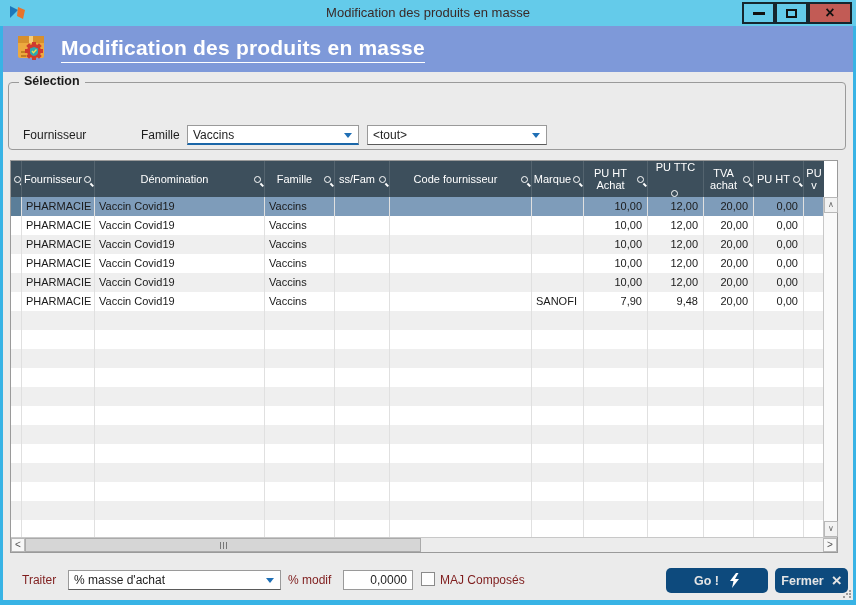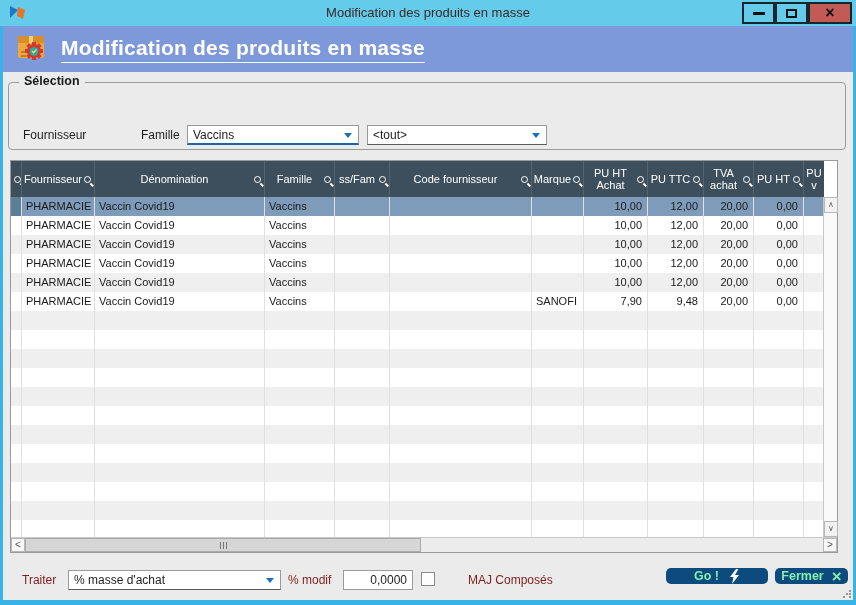--- a/index.html
+++ b/index.html
@@ -64,21 +64,21 @@
   .hscroll { position:absolute; left:0; bottom:0; width:826px; height:15px; background:#ececec; border-top:1px solid #c8c8c8; }
   .hs-btn { position:absolute; top:0; width:14px; height:14px; background:#f7f7f7; border:1px solid #b8b8b8; color:#555; font-size:10px; text-align:center; line-height:12px; }
   .hs-left { left:0; }
   .hs-right { right:0; }
   .hs-thumb { position:absolute; left:14px; top:0; width:396px; height:14px; background:#d6d6d6; border:1px solid #aaaaaa; display:flex; align-items:center; justify-content:center; gap:2px; }
   .grip-bar { width:1px; height:7px; background:#777; }
 
   
   .bottom-label { position:absolute; font-size:12px; color:#7f1d1d; }
   .num-input { position:absolute; height:20px; border:1px solid #9a9a9a; background:#ffffff; font-size:12px; text-align:right; padding-right:5px; font-family:"Liberation Sans", sans-serif; color:#1e1e1e; }
-  .btn { position:absolute; height:16px; background:#0d4a7d; border:none; border-radius:5px; color:#86efac; font-size:12.5px; font-weight:bold; display:flex; align-items:center; justify-content:center; gap:10px; cursor:pointer; font-family:"Liberation Sans", sans-serif; }
+  .btn { position:absolute; height:25px; background:#0d4a7d; border:none; border-radius:5px; color:#e5e5e5; font-size:12.5px; font-weight:bold; display:flex; align-items:center; justify-content:center; gap:10px; cursor:pointer; font-family:"Liberation Sans", sans-serif; }
   .btn .bx { font-size:17px; font-weight:bold; line-height:1; }
   .resize-grip { position:absolute; right:5px; bottom:7px; width:8px; height:8px; }
   .resize-grip::before { content:""; position:absolute; width:2px; height:2px; background:#9a9a9a; box-shadow:6px 0 #9a9a9a, 6px -6px #9a9a9a, 0 0 #9a9a9a, 3px -3px #9a9a9a, 6px -3px #9a9a9a; left:0; top:6px; }
 </style>
 </head>
 <body>
 
 <div class="titlebar">
   <span class="tb-icon">
     <svg width="19" height="16" viewBox="0 0 19 16">
@@ -167,21 +167,21 @@
         <span class="lens"></span>
       </div>
       <div class="hcell" style="width: 52px;">
         <span class="hlabel">Marque</span>
         <span class="lens"></span>
       </div>
       <div class="hcell" style="width: 64px;">
         <span class="hlabel">PU HT Achat</span>
         <span class="lens"></span>
       </div>
-      <div class="hcell" style="width: 56px;">
+      <div class="hcell" style="width: 56px; flex-direction: column;">
         <span class="hlabel">PU TTC</span>
         <span class="lens"></span>
       </div>
       <div class="hcell" style="width: 50px;">
         <span class="hlabel">TVA achat</span>
         <span class="lens"></span>
       </div>
       <div class="hcell" style="width: 50px;">
         <span class="hlabel">PU HT</span>
         <span class="lens"></span>
@@ -463,21 +463,21 @@
 </div>
 
 <span class="bottom-label" style="left:22px; top:573px;">Traiter</span>
 <div class="combo" style="position:absolute; left:68px; top:570px; width:213px;">
   <span>% masse d'achat</span>
   <span class="arrow"></span>
 </div>
 <span class="bottom-label" style="left:288px; top:573px;">% modif</span>
 <input class="num-input" style="left: 343px; top: 570px; width: 70px;" value="0,0000">
 <span class="checkbox" style="position:absolute; left:421px; top:572px;"></span>
-<span class="bottom-label" style="left:468px; top:573px;">MAJ Composés</span>
+<span class="bottom-label" style="left:440px; top:573px;">MAJ Composés</span>
 
 <button class="btn" style="left:666px; top:568px; width:102px;">
   <span>Go !</span>
   <svg width="11" height="15" viewBox="0 0 11 15">
     <polygon points="7,0 1,8 4.5,8 3,15 10,6 6,6 9.5,0" fill="#ffffff"></polygon>
   </svg>
 </button>
 <button class="btn" style="left:775px; top:568px; width:73px; gap:8px;">
   <span>Fermer</span>
   <span class="bx">×</span>

